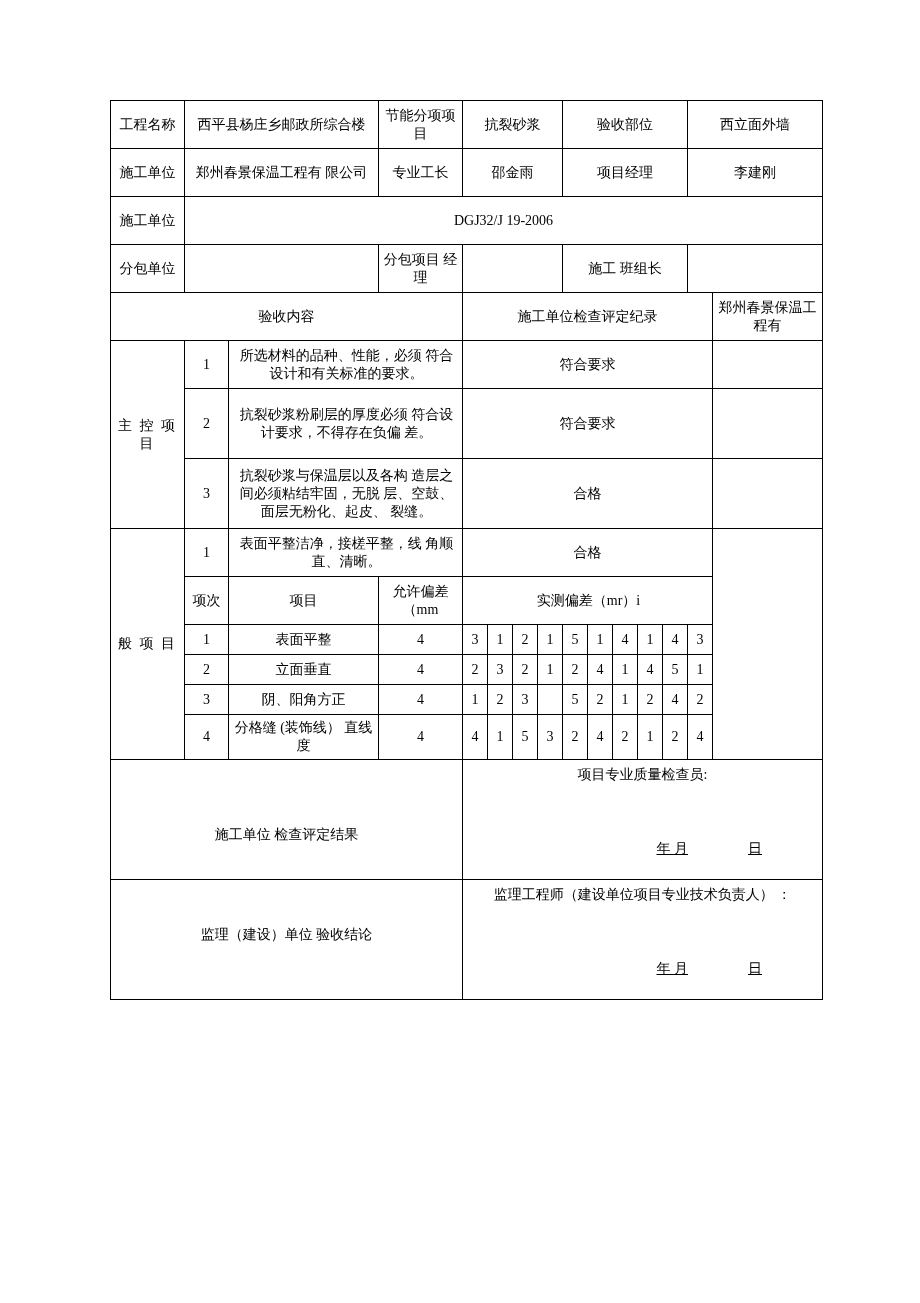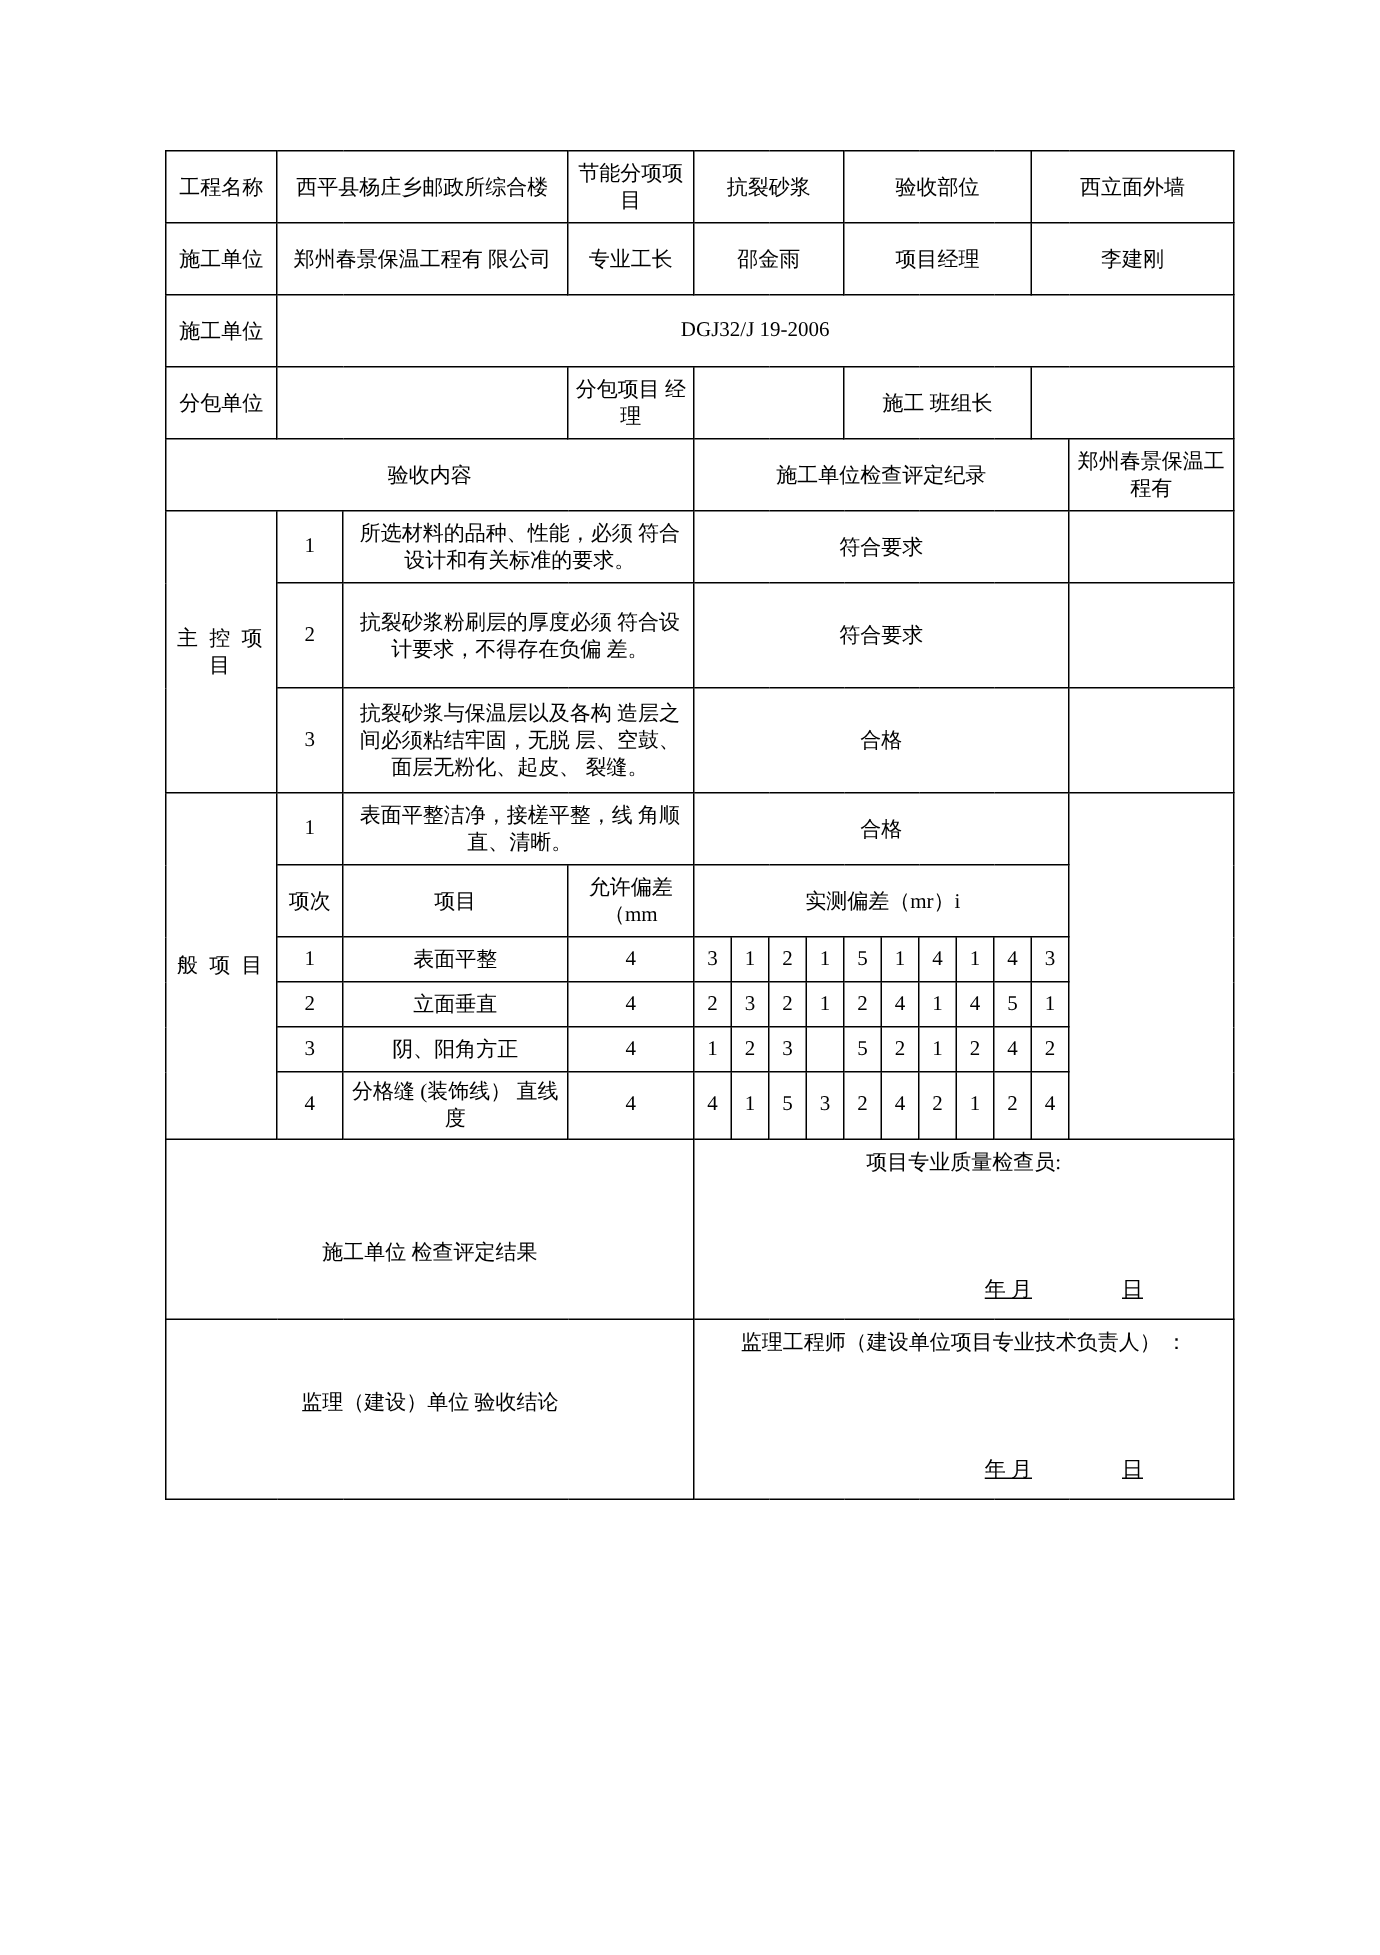--- a/index.html
+++ b/index.html
@@ -29,21 +29,21 @@
     .short { height: 30px; }
     .sig-block {
       height: 120px;
       vertical-align: top;
       text-align: center;
       padding: 6px;
       position: relative;
     }
     .date-line {
       position: absolute;
-      bottom: 10px;
+      bottom: 21px;
       right: 60px;
       text-decoration: underline;
     }
     .date-line .d2 { margin-left: 60px; }
     .vert-label {
       writing-mode: horizontal-tb;
       letter-spacing: 2px;
       margin-top: 47px;
     }
   </style>

